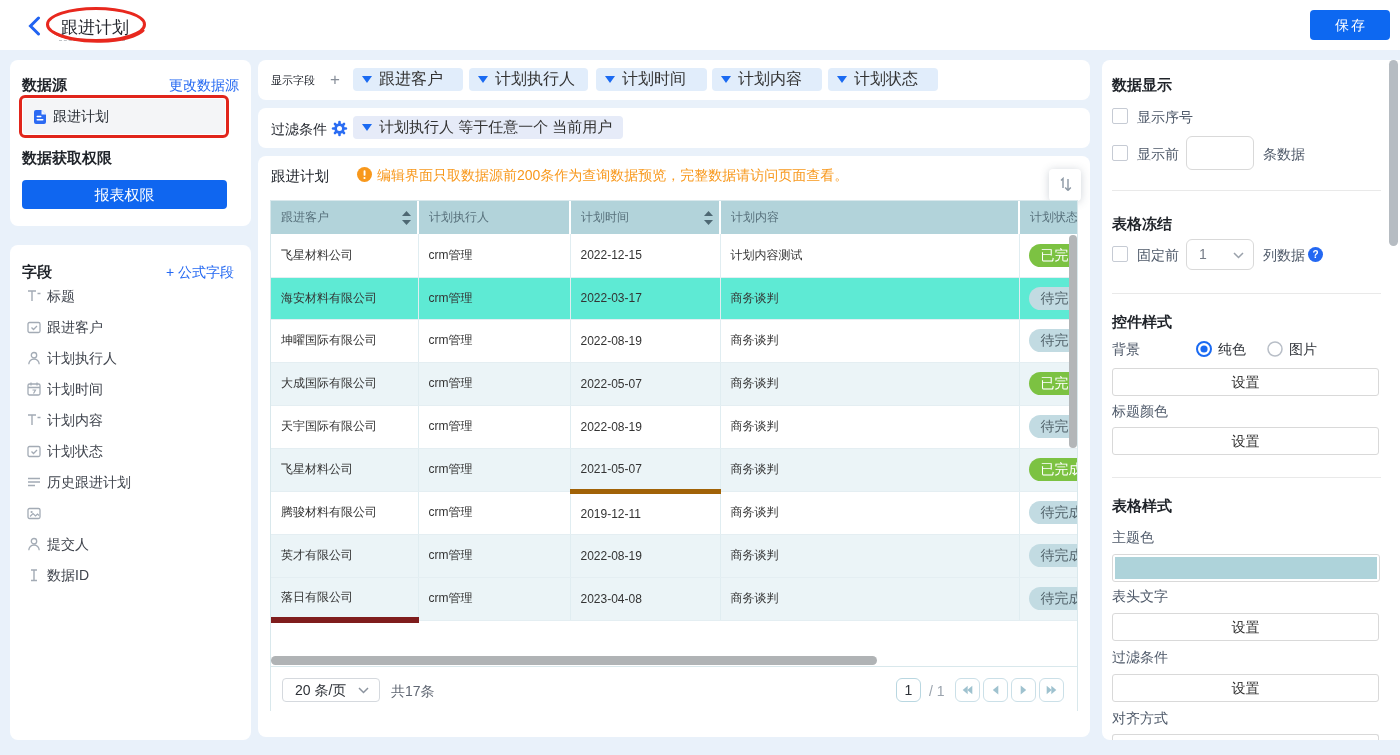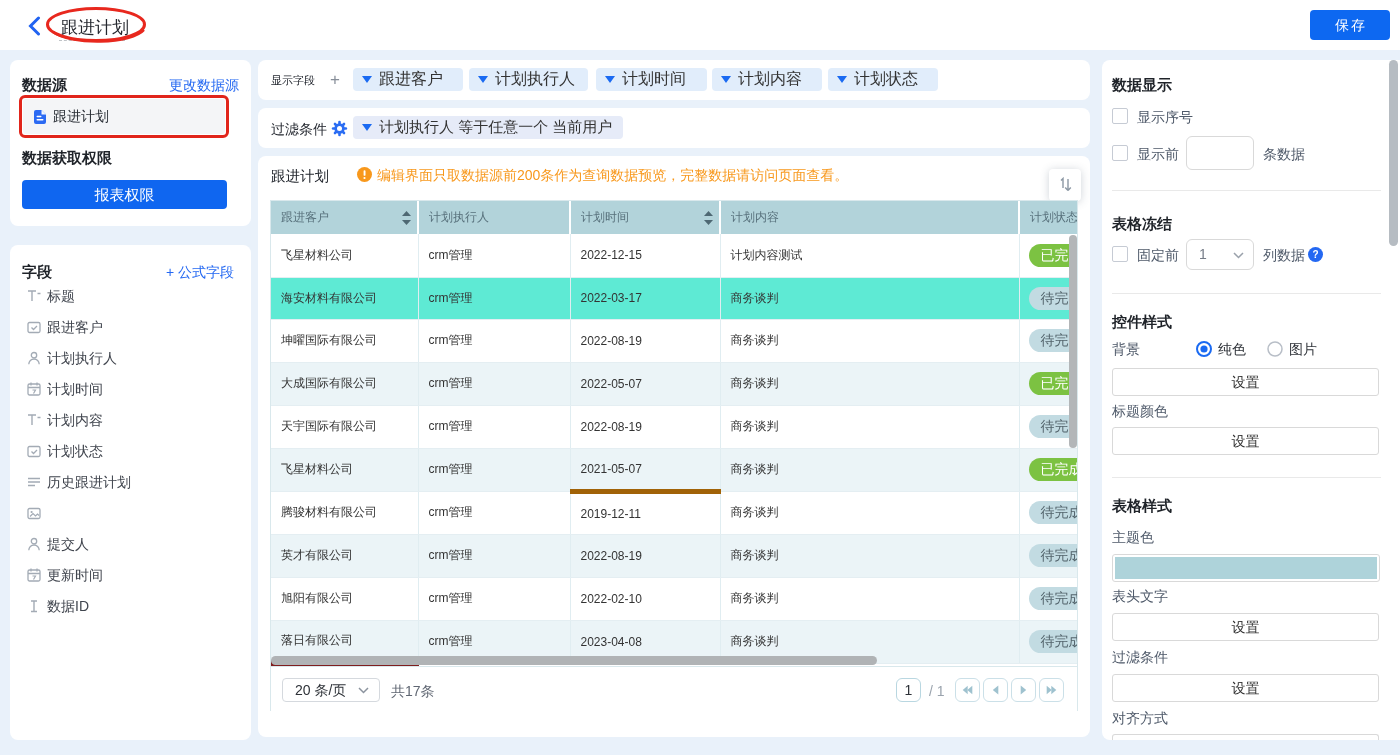--- a/index.html
+++ b/index.html
@@ -82,25 +82,20 @@
       <svg width="14" height="15" viewBox="0 0 14 15">
         <rect x="1" y="2.5" width="12" height="10" rx="1.5" stroke="#a3abb5" stroke-width="1.3" fill="none"></rect>
         <circle cx="4.6" cy="6" r="1.1" fill="#a3abb5"></circle>
         <path d="M3 10.5 l3 -3 l2.5 2.5 l2 -2 l1.5 1.5" stroke="#a3abb5" stroke-width="1.2" fill="none"></path>
       </svg>
     </div>
     <div class="fitem"><svg width="14" height="15" viewBox="0 0 14 15">
         <circle cx="7" cy="4.2" r="2.7" stroke="#a3abb5" stroke-width="1.3" fill="none"></circle>
         <path d="M1.8 13.2 a5.2 5.2 0 0 1 10.4 0" stroke="#a3abb5" stroke-width="1.3" fill="none"></path>
       </svg>提交人</div>
-    <div class="fitem"><svg width="14" height="15" viewBox="0 0 14 15">
-        <rect x="1" y="2" width="12" height="11" rx="1.5" stroke="#a3abb5" stroke-width="1.3" fill="none"></rect>
-        <path d="M4 0.5 v3 M10 0.5 v3 M1 5.5 h12" stroke="#a3abb5" stroke-width="1.3" fill="none"></path>
-        <path d="M5.5 8 h3 l-2 3.5" stroke="#a3abb5" stroke-width="1.2" fill="none"></path>
-      </svg>更新时间</div>
     <div class="fitem"><svg width="14" height="15" viewBox="0 0 14 15">
         <path d="M4 2 h6 M4 12.5 h6 M7 2 v10.5" stroke="#a3abb5" stroke-width="1.4" fill="none"></path>
       </svg>数据ID</div>
   </div>
 
 <div class="card" style="left:258px;top:60px;width:832px;height:40px"></div>
 <div class="abs" style="left:271px;top:73px;font-size:11px;color:#242830">显示字段</div>
 <div class="abs" style="left:330px;top:70px;font-size:17px;color:#878e99">+</div>
 <div class="chip" style="left:353px;width:110px"><span class="tri"></span>跟进客户</div>
 <div class="chip" style="left:469px;width:119px"><span class="tri"></span>计划执行人</div>
@@ -211,27 +206,20 @@
 <td style="border-bottom:1px solid #e4eef2">腾骏材料有限公司</td>
 <td style="border-left:1px solid #e0edf1;border-bottom:1px solid #e4eef2">crm管理</td>
 <td style="border-left:1px solid #e0edf1;border-bottom:1px solid #e4eef2">2019-12-11</td>
 <td style="border-left:1px solid #e0edf1;border-bottom:1px solid #e4eef2">商务谈判</td>
 <td style="border-left:1px solid #e0edf1;border-bottom:1px solid #e4eef2;padding-left:9px"><span style="display:inline-block;height:23px;line-height:23px;border-radius:12px;padding:0 12px;font-size:14px;background:#c2dbe2;color:#53646c">待完成</span></td>
 </tr>
         <tr style="height:43px;background:#ebf4f7">
 <td style="border-bottom:1px solid #e4eef2">英才有限公司</td>
 <td style="border-left:1px solid #e0edf1;border-bottom:1px solid #e4eef2">crm管理</td>
 <td style="border-left:1px solid #e0edf1;border-bottom:1px solid #e4eef2">2022-08-19</td>
-<td style="border-left:1px solid #e0edf1;border-bottom:1px solid #e4eef2">商务谈判</td>
-<td style="border-left:1px solid #e0edf1;border-bottom:1px solid #e4eef2;padding-left:9px"><span style="display:inline-block;height:23px;line-height:23px;border-radius:12px;padding:0 12px;font-size:14px;background:#c2dbe2;color:#53646c">待完成</span></td>
-</tr>
-        <tr style="height:43px;background:#fff">
-<td style="border-bottom:1px solid #e4eef2">旭阳有限公司</td>
-<td style="border-left:1px solid #e0edf1;border-bottom:1px solid #e4eef2">crm管理</td>
-<td style="border-left:1px solid #e0edf1;border-bottom:1px solid #e4eef2">2022-02-10</td>
 <td style="border-left:1px solid #e0edf1;border-bottom:1px solid #e4eef2">商务谈判</td>
 <td style="border-left:1px solid #e0edf1;border-bottom:1px solid #e4eef2;padding-left:9px"><span style="display:inline-block;height:23px;line-height:23px;border-radius:12px;padding:0 12px;font-size:14px;background:#c2dbe2;color:#53646c">待完成</span></td>
 </tr>
         <tr style="height:43px;background:#ebf4f7">
 <td style="border-bottom:6px solid #7f1d1d">落日有限公司</td>
 <td style="border-left:1px solid #e0edf1;border-bottom:1px solid #e4eef2">crm管理</td>
 <td style="border-left:1px solid #e0edf1;border-bottom:1px solid #e4eef2">2023-04-08</td>
 <td style="border-left:1px solid #e0edf1;border-bottom:1px solid #e4eef2">商务谈判</td>
 <td style="border-left:1px solid #e0edf1;border-bottom:1px solid #e4eef2;padding-left:9px"><span style="display:inline-block;height:23px;line-height:23px;border-radius:12px;padding:0 12px;font-size:14px;background:#c2dbe2;color:#53646c">待完成</span></td>
 </tr>

